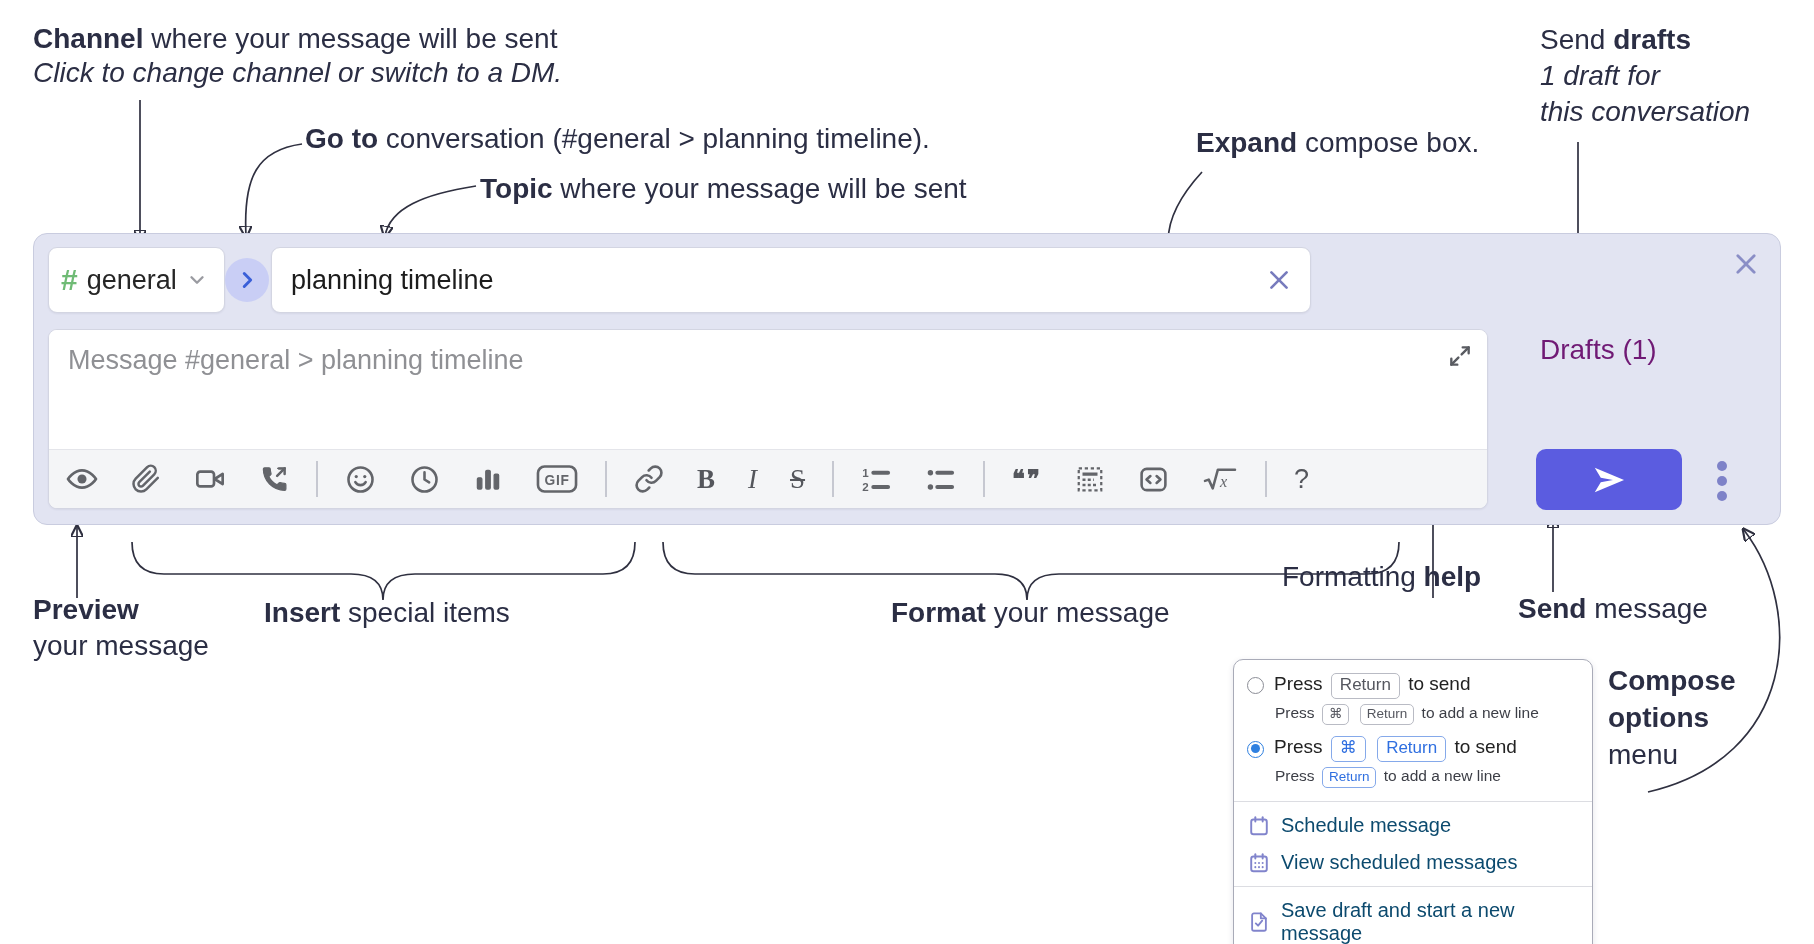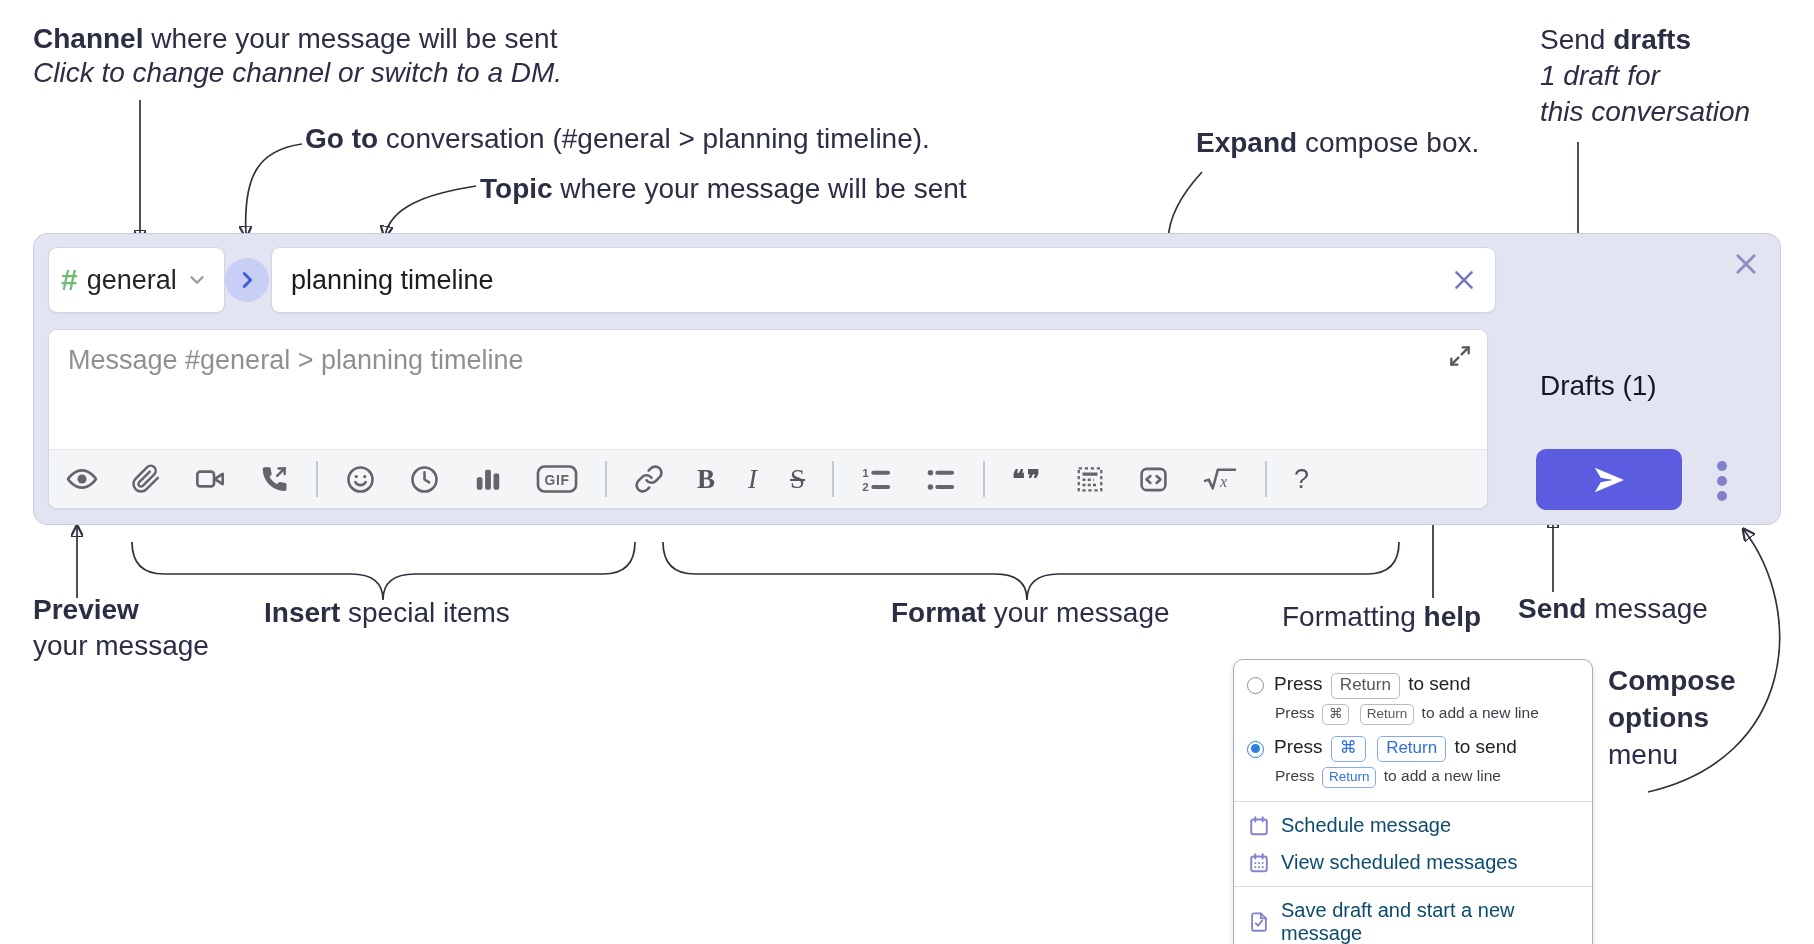--- a/index.html
+++ b/index.html
@@ -13,21 +13,21 @@
   .ann .it { font-style:italic; }
 
   #ann-channel { left:33px; top:22px; }
   #ann-goto    { left:305px; top:122px; }
   #ann-topic   { left:480px; top:172px; }
   #ann-expand  { left:1196px; top:126px; }
   #ann-drafts  { left:1540px; top:22px; line-height:36px; }
   #ann-preview { left:33px; top:592px; line-height:36px; }
   #ann-insert  { left:264px; top:596px; }
   #ann-format  { left:891px; top:596px; }
-  #ann-help    { left:1282px; top:600px; }
+  #ann-help    { left:1282px; top:560px; }
   #ann-send    { left:1518px; top:592px; }
   #ann-options { left:1608px; top:662px; line-height:37px; }
 
   
   #overlay { position:absolute; left:0; top:0; width:1814px; height:944px; pointer-events:none; }
   #overlay path { fill:none; stroke:#2f3040; stroke-width:1.7px; }
 
   
   #compose { position:absolute; left:33px; top:233px; width:1748px; height:292px;
              background:#e2e4f2; border:1px solid #c9ccdf; border-radius:14px; }
@@ -36,21 +36,21 @@
                  box-shadow:0 1px 2px rgba(40,44,80,0.07); }
 
   #channel-pill { position:absolute; left:14px; top:13px; width:177px; height:66px;
                   display:flex; align-items:center; gap:9px; padding:0 12px; cursor:pointer; }
   #channel-pill .hash { color:#6fbb75; font-weight:700; font-size:30px; line-height:1; }
   #channel-pill .name { font-size:27px; color:#262626; }
 
   #goto-btn { position:absolute; left:191px; top:24px; width:44px; height:44px; border-radius:50%;
               background:#c9cef5; border:none; display:flex; align-items:center; justify-content:center; cursor:pointer; }
 
-  #topic-wrap { position:absolute; left:237px; top:13px; width:1225px; height:66px; }
+  #topic-wrap { position:absolute; left:237px; top:13px; width:1040px; height:66px; }
   #topic-input { width:100%; height:100%; border:1px solid #d3d5e2; border-radius:9px;
                  background:#fff; box-shadow:0 1px 2px rgba(40,44,80,0.07);
                  font-family:"Liberation Sans", sans-serif; font-size:27px; color:#1c1c1c; padding:0 60px 0 19px; }
   #topic-clear { position:absolute; right:14px; top:15px; width:36px; height:36px; border:none; background:transparent;
                  display:flex; align-items:center; justify-content:center; cursor:pointer; }
 
   #compose-close { position:absolute; right:16px; top:12px; width:36px; height:36px; border:none; background:transparent;
                    display:flex; align-items:center; justify-content:center; cursor:pointer; }
 
   #message-panel { position:absolute; left:14px; top:95px; width:1440px; height:180px;
@@ -68,21 +68,21 @@
         height:36px; cursor:pointer; color:#63656a; }
   .tb svg { stroke:#63656a; }
   .tbsep { width:2px; height:36px; background:#c6c8d1; margin:0 -6px; }
   .tb-text { font-size:27px; color:#54565c; line-height:1; }
   .tb-b { font-weight:700; font-family:"Liberation Serif", serif; }
   .tb-i { font-style:italic; font-family:"Liberation Serif", serif; }
   .tb-s { text-decoration:line-through; font-family:"Liberation Serif", serif; }
   .tb-q { font-size:24px; font-weight:700; letter-spacing:2px; }
 
   #drafts-link { position:absolute; left:1506px; top:100px; border:none; background:transparent;
-                 font-family:"Liberation Sans", sans-serif; font-size:28px; color:#0f172a; cursor:pointer;margin-top:36px; }
+                 font-family:"Liberation Sans", sans-serif; font-size:28px; color:#701a75; cursor:pointer; }
 
   #send-btn { position:absolute; left:1502px; top:215px; width:146px; height:61px; border:none;
               background:#5b5ce0; border-radius:10px; display:flex; align-items:center; justify-content:center; cursor:pointer; }
   #kebab-btn { position:absolute; left:1668px; top:219px; width:40px; height:56px; border:none; background:transparent;
                display:flex; flex-direction:column; align-items:center; justify-content:center; gap:5px; cursor:pointer; }
   #kebab-btn i { width:10px; height:10px; border-radius:50%; background:#7e82c8; }
 
   
   #popup { position:absolute; left:1233px; top:659px; width:360px;
            background:#fff; border:1.5px solid #a9abb8; border-radius:10px;

